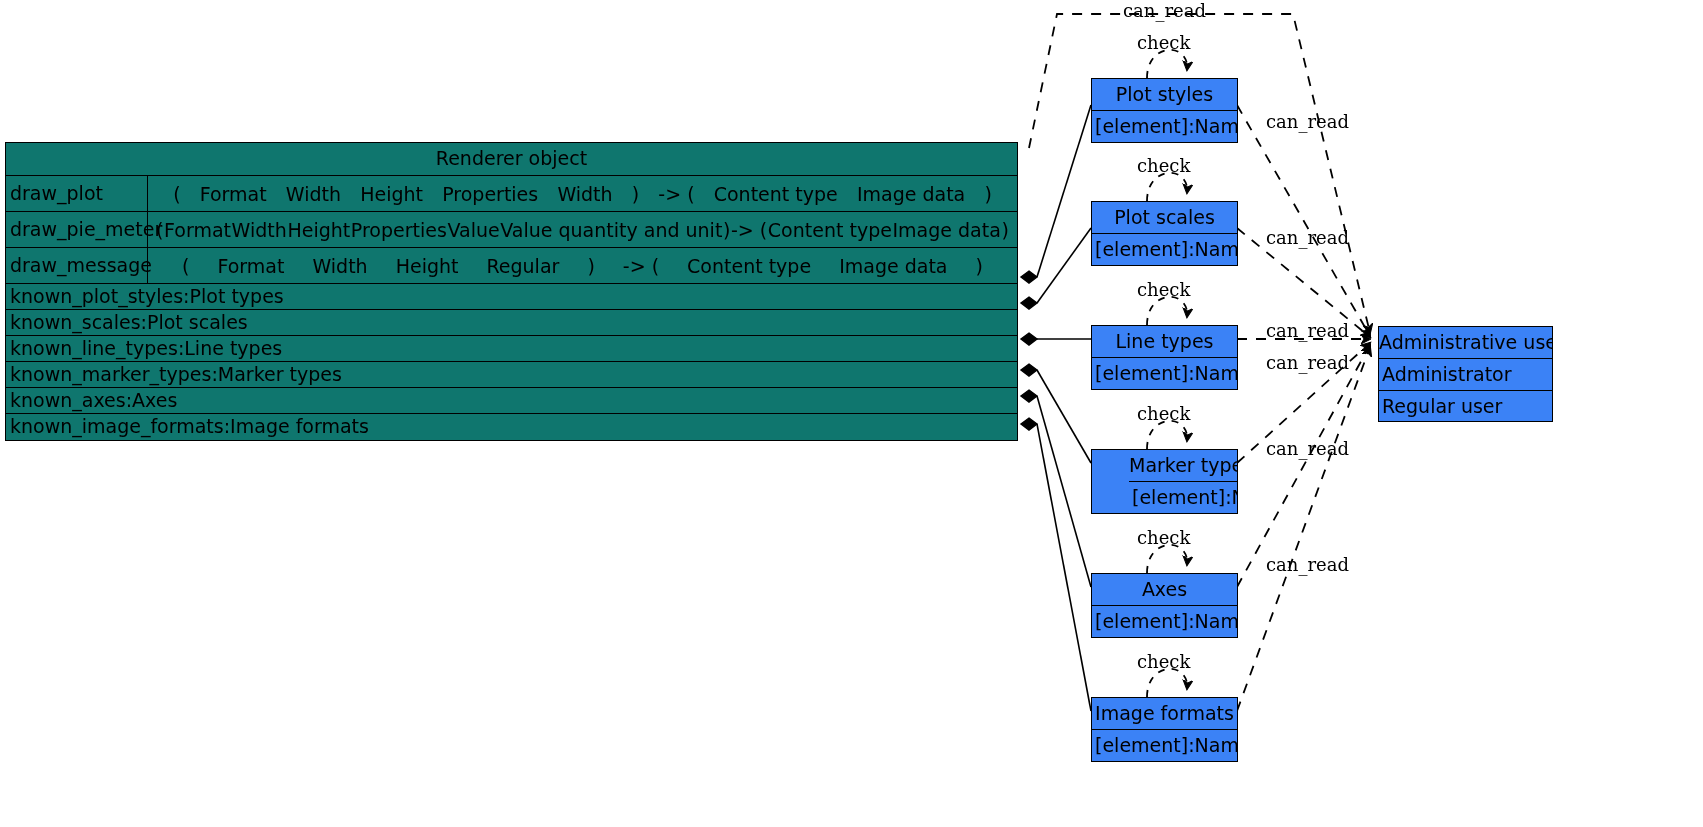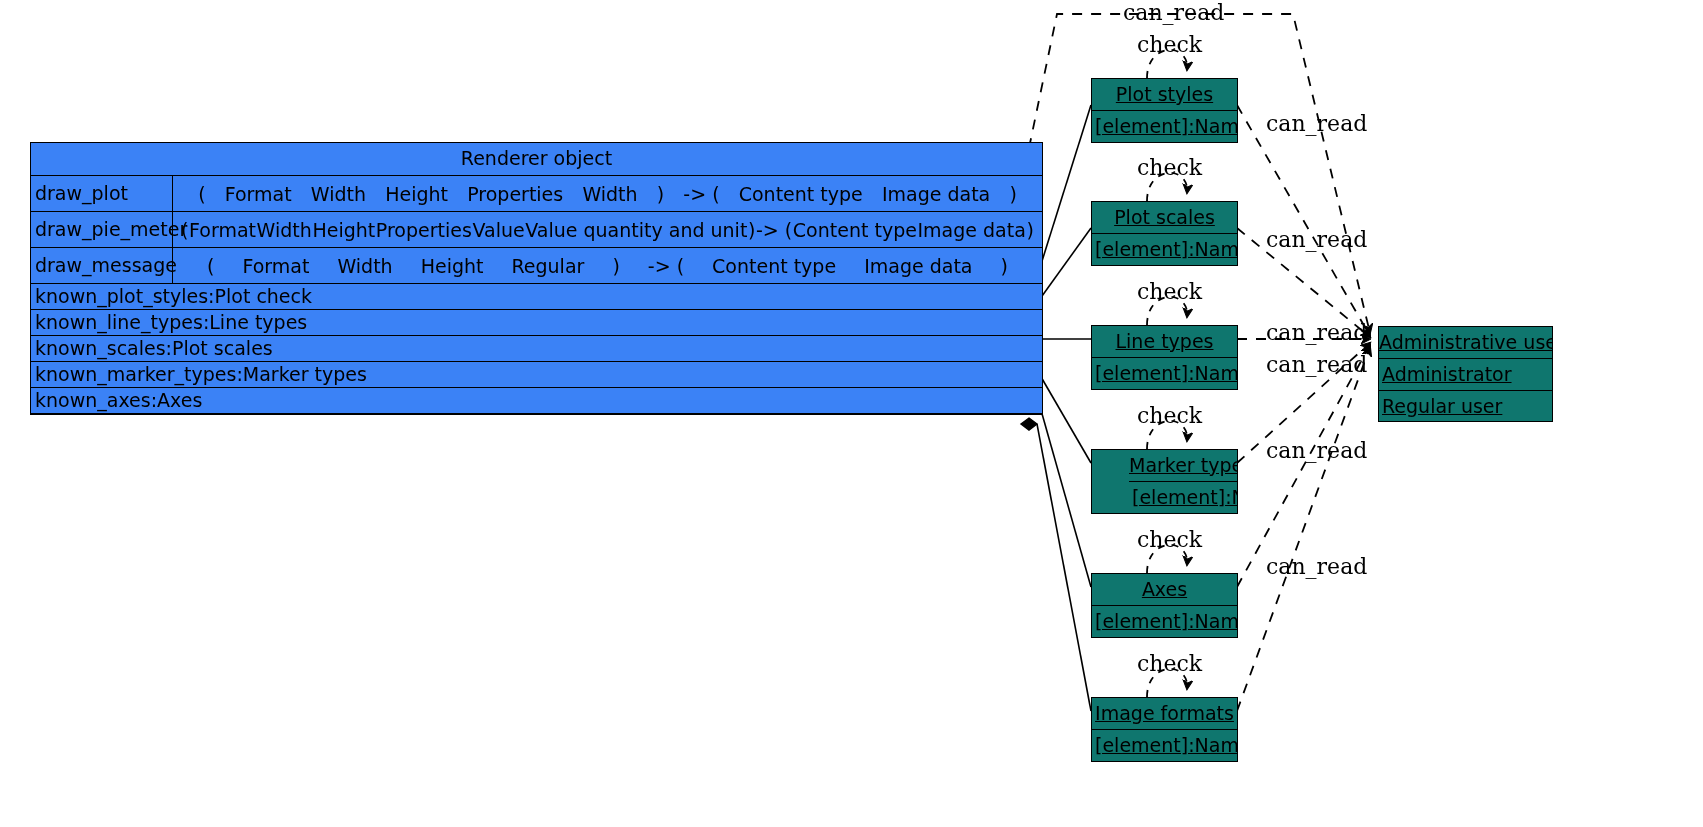--- a/index.html
+++ b/index.html
@@ -22,23 +22,22 @@
     left: 0;
     top: 0;
     width: 1703px;
     height: 827px;
     pointer-events: none;
   }
   
   .uml-box {
     position: absolute;
     border: 1.6px solid #000;
-    background: #0f766e;
-    box-sizing: border-box;
-    text-decoration: underline;
+    background: #3b82f6;
+    box-sizing: border-box;
   }
   .uml-title {
     text-align: center;
     font-size: 19px;
     line-height: 30px;
     height: 31px;
     border-bottom: 1.6px solid #000;
     white-space: nowrap;
     overflow: hidden;
   }
@@ -49,25 +48,25 @@
     padding-left: 3px;
     white-space: nowrap;
     overflow: hidden;
     box-sizing: border-box;
   }
   .uml-attr + .uml-attr { border-top: 1.6px solid #000; }
 
   
   #renderer {
     position: absolute;
-    left: 30px;
+    left: 5px;
     top: 142px;
     width: 1013px;
     border: 1.6px solid #000;
-    background: #3b82f6;
+    background: #0f766e;
     box-sizing: border-box;
   }
   #renderer .rtitle {
     text-align: center;
     font-size: 19px;
     line-height: 31px;
     height: 32px;
     border-bottom: 1.5px solid #000;
   }
   .mrow {
@@ -106,21 +105,21 @@
     padding-left: 4px;
     box-sizing: border-box;
     white-space: nowrap;
   }
   .arow.last { border-bottom: none; }
 
   
   .elabel {
     position: absolute;
     font-family: "DejaVu Serif", serif;
-    font-size: 22px;
+    font-size: 18px;
     color: #000;
     white-space: nowrap;
   }
 </style>
 </head>
 <body>
 
 <div id="canvas">
 
   <svg class="edges" viewBox="0 0 1703 827" xmlns="http://www.w3.org/2000/svg">
@@ -219,25 +218,26 @@
         <span>Height</span>
         <span>Regular</span>
         <span>)</span>
         <span>-&gt; (</span>
         <span>Content type</span>
         <span>Image data</span>
         <span>)</span>
       </div>
     </div>
 
-    <div class="arow">known_plot_styles:Plot check</div>
+    <div class="arow">known_plot_styles:Plot types</div>
+    <div class="arow">known_scales:Plot scales</div>
     <div class="arow">known_line_types:Line types</div>
-    <div class="arow">known_scales:Plot scales</div>
     <div class="arow">known_marker_types:Marker types</div>
     <div class="arow">known_axes:Axes</div>
+    <div class="arow last">known_image_formats:Image formats</div>
   </div>
 
   <div class="uml-box" style="left:1091px; top:78px; width:147px;">
     <div class="uml-title">Plot styles</div>
     <div class="uml-attr">[element]:Name</div>
   </div>
 
   <div class="uml-box" style="left:1091px; top:201px; width:147px;">
     <div class="uml-title">Plot scales</div>
     <div class="uml-attr">[element]:Name</div>

